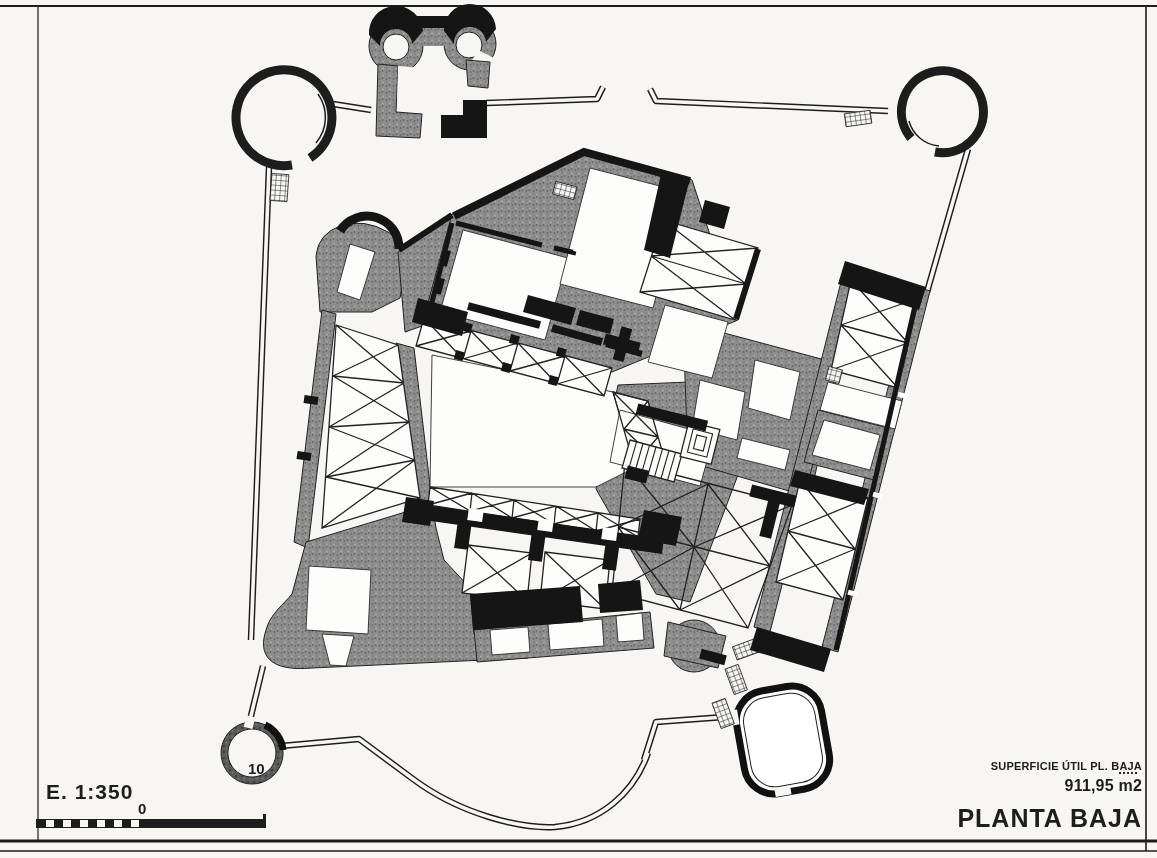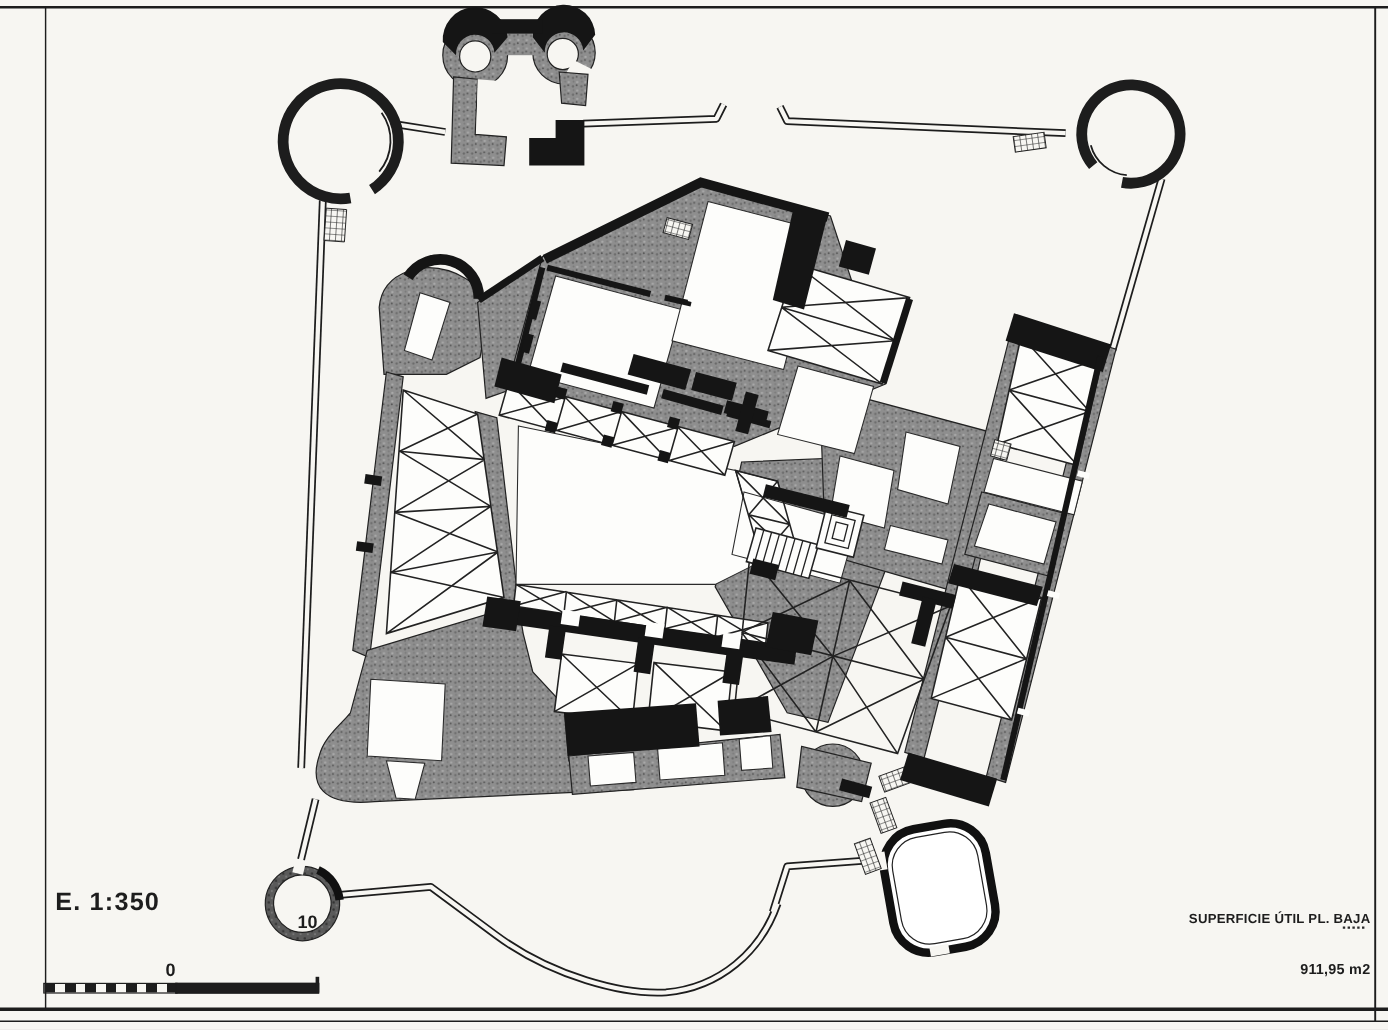--- a/index.html
+++ b/index.html
@@ -4,21 +4,21 @@
 <style>
   html,body{margin:0;padding:0;background:#e8e7e3;}
   .page{
     position:relative; width:1157px; height:858px;
     background:#f7f6f2; overflow:hidden;
     font-family:"Liberation Sans", sans-serif; color:#1d1d1d;
   }
   .plan-svg{position:absolute; left:0; top:0;}
   
   .scale-label{
-    position:absolute; left:46px; top:740px;
+    position:absolute; left:46px; top:780px;
     font-size:21px; font-weight:600; letter-spacing:1px;
   }
   .scale-bar{position:absolute; left:36px; top:818px; width:232px; height:9px;}
   .scale-bar .dashes{
     position:absolute; left:0; top:1px; width:110px; height:7px;
     border:1px solid #1d1d1d;
     background:repeating-linear-gradient(90deg,#1d1d1d 0 9px,#f7f6f2 9px 17px);
   }
   .scale-bar .solid{
     position:absolute; left:110px; top:1px; width:118px; height:7px;
@@ -32,21 +32,21 @@
   .num-10{left:248px; top:760px;}
   
   .title-block{
     position:absolute; left:828px; top:760px; width:314px;
   }
   .tb-row{
     display:flex; align-items:flex-end; margin-bottom:9px;
     font-size:11px; font-weight:700; letter-spacing:.2px; white-space:nowrap;flex-direction:column;
   }
   .tb-leader{flex:1; border-bottom:2px dotted #2a2a2a; margin:0 5px 3px 5px; min-width:18px;}
-  .tb-value{font-size:12px; font-weight:700;margin-top:24px;}
+  .tb-value{font-size:16px; font-weight:700;}
   .tb-title{
     text-align:right; font-size:25px; font-weight:700; letter-spacing:1px; margin-top:4px;
   }
 </style>
 </head>
 <body>
 
 <div class="page">
 
   <svg class="plan-svg" width="1157" height="858" viewBox="0 0 1157 858">
@@ -292,15 +292,16 @@
     <div class="solid"></div>
     <div class="endtick"></div>
   </div>
 
   <div class="title-block">
     <div class="tb-row">
       <span>SUPERFICIE ÚTIL PL. BAJA</span>
       <span class="tb-leader"></span>
       <span class="tb-value">911,95 m2</span>
     </div>
+    <div class="tb-title">PLANTA BAJA</div>
   </div>
 
 </div>
 
 </body></html>

